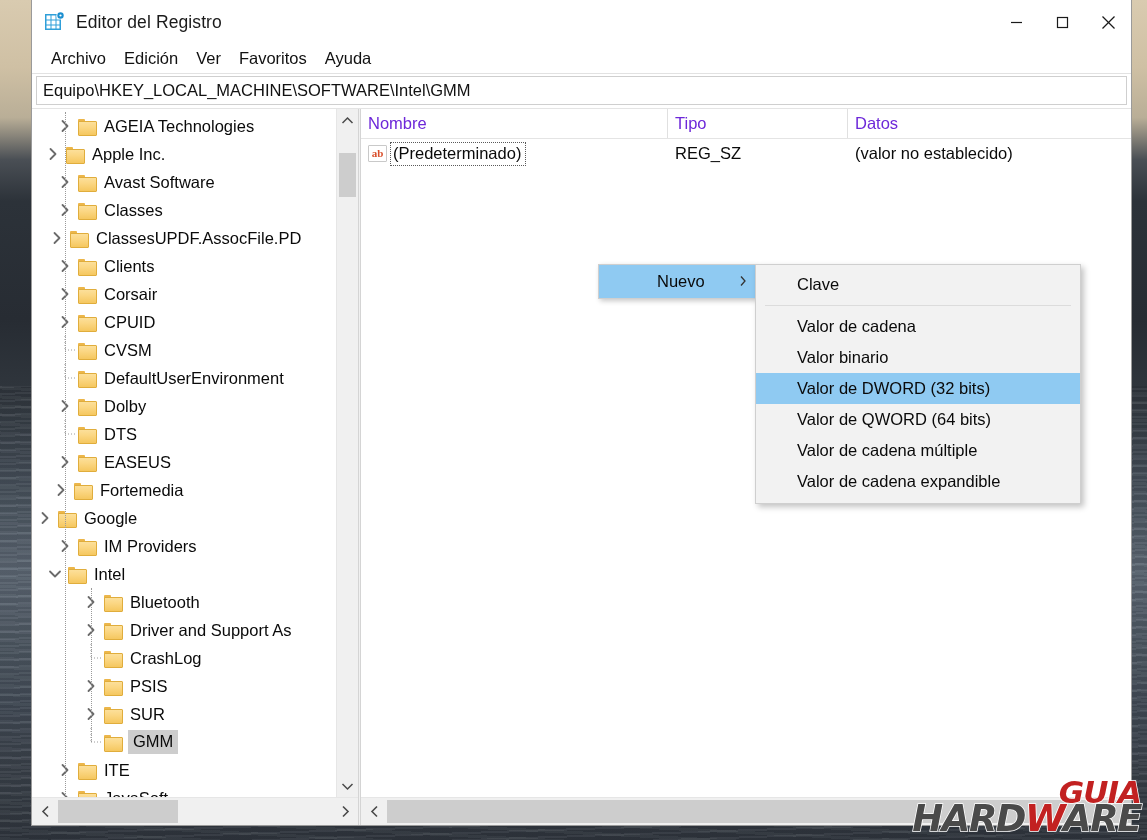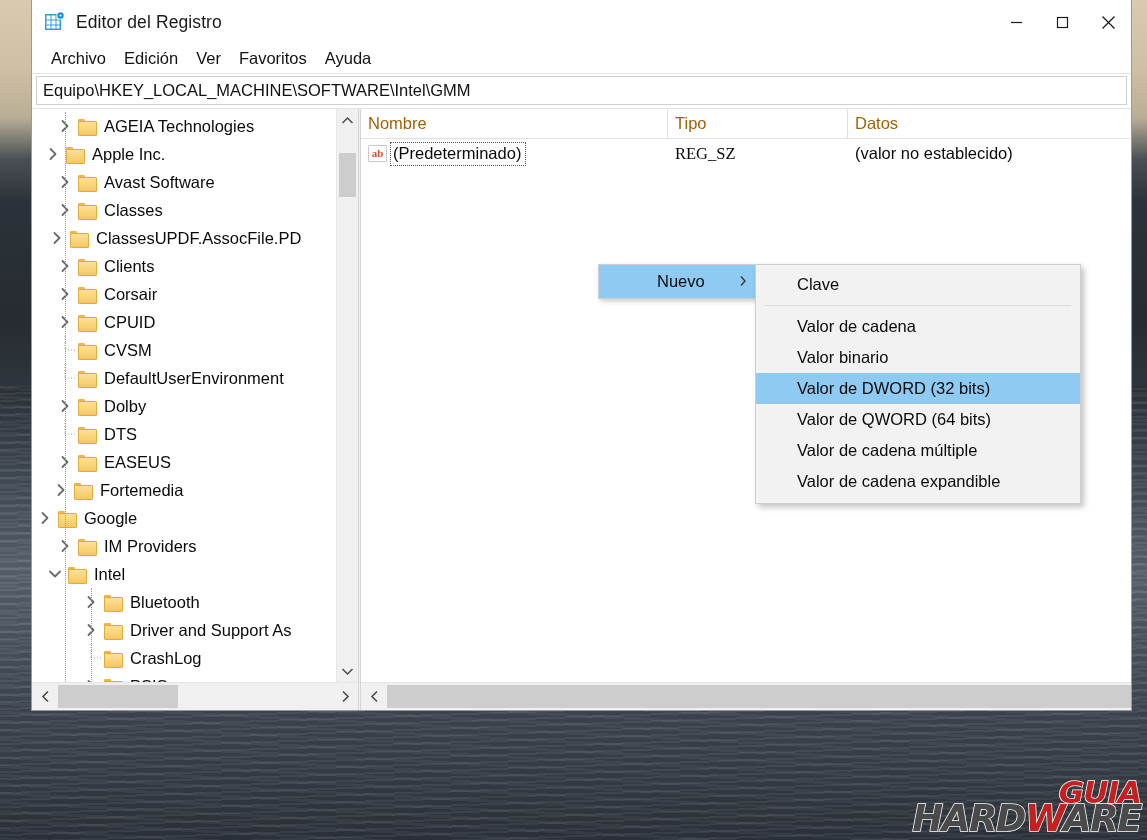--- a/index.html
+++ b/index.html
@@ -42,21 +42,21 @@
         rgba(0,0,0,.05) 2px, rgba(0,0,0,.05) 7px),
       repeating-linear-gradient(3deg,
         rgba(255,255,255,.04) 0px, rgba(255,255,255,.04) 3px,
         rgba(0,0,0,.04) 3px, rgba(0,0,0,.04) 9px);
   }
 
   
   #window {
     position: absolute;
     left: 31px; top: 0px;
-    width: 1101px; height: 711px;
+    width: 1101px; height: 826px;
     background: #ffffff;
     border: 1px solid #9a9a9a;
     border-top: none;
     display: flex; flex-direction: column;
   }
 
   
   .titlebar {
     height: 44px; min-height: 44px;
     background: #ffffff;
@@ -234,21 +234,21 @@
     min-width: 0;
     position: relative;
   }
   .list-header {
     height: 30px; min-height: 30px;
     display: flex;
     border-bottom: 1px solid #e4e4e4;
     background: #fff;
   }
   .col-h {
-    font-size: 16.5px; color: #a16207;
+    font-size: 16.5px; color: #6d28d9;
     display: flex; align-items: center;
     padding-left: 7px;
     border-right: 1px solid #e0e0e0;
     position: relative;
   }
   .col-name { width: 307px; min-width: 307px; }
   .col-type { width: 180px; min-width: 180px; }
   .col-data { flex: 1; border-right: none; }
   .list-body { flex: 1; position: relative; min-height: 0; }
   .list-row {
@@ -271,21 +271,21 @@
     display: flex; align-items: center; justify-content: center;
     font-size: 11px; font-weight: bold; color: #d94f2b;
     font-family: "Liberation Serif", serif;
     line-height: 1;
   }
   .focus-rect {
     border: 1px dotted #5a5a5a;
     padding: 1px 4px 2px 2px;
     margin-left: -1px;
   }
-  .cell-type { width: 180px; min-width: 180px; padding-left: 7px; font-family: Liberation Serif, serif; }
+  .cell-type { width: 180px; min-width: 180px; padding-left: 7px; }
   .cell-data { flex: 1; padding-left: 7px; }
 
   
   .ctx-parent {
     position: absolute;
     left: 566px; top: 264px;
     width: 158px;
     background: #f2f2f2;
     border: 1px solid #cfcfcf;
     box-shadow: 2px 2px 5px rgba(0,0,0,.22);

